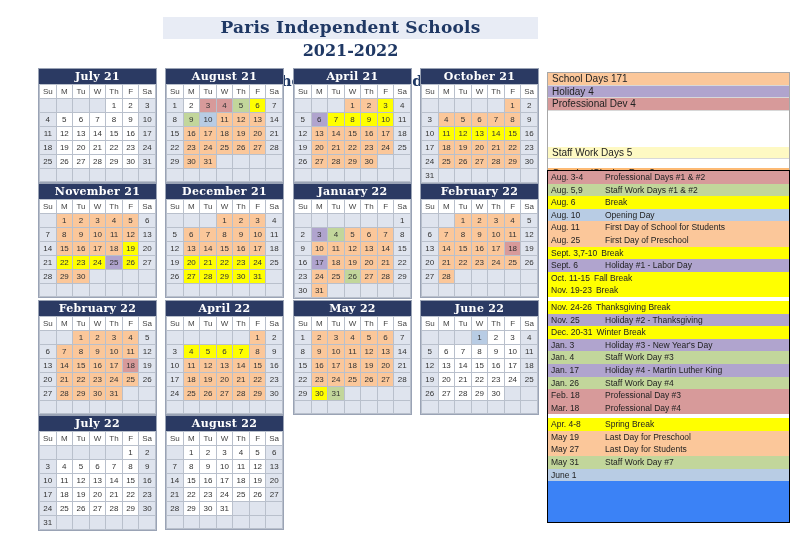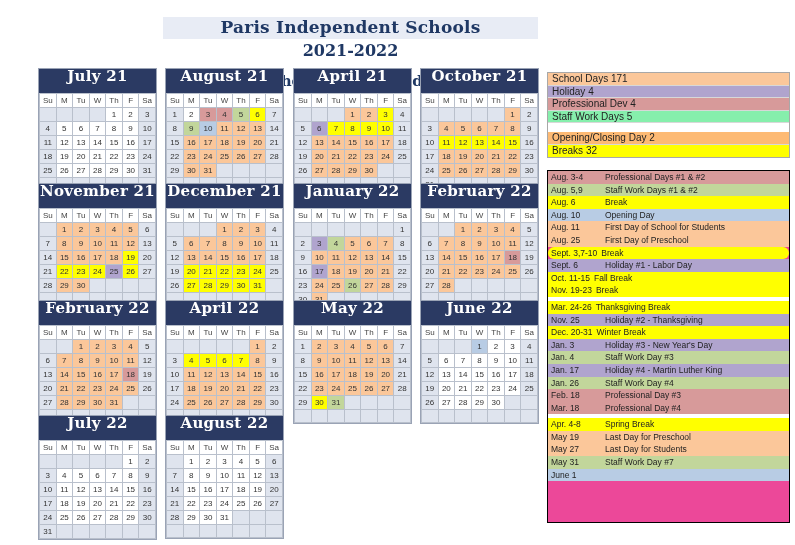--- a/index.html
+++ b/index.html
@@ -46,23 +46,23 @@
     position:absolute;
     width:119px;
     border:1px solid #9aa3b5;
     background:#fff;
   }
   .month-title {
     background:#2b3a63;
     color:#ffffff;
     font-family:"DejaVu Serif", serif;
     font-weight:bold;
-    font-size:15px;
+    font-size:11px;
     text-align:center;
-    padding:2px 0 11px 0;
+    padding:2px 0 2px 0;
     letter-spacing:0.3px;
     line-height:11px;
   }
   table.cal { border-collapse:collapse; width:100%; table-layout:fixed; }
   table.cal th, table.cal td {
     border:1px solid #b9c0cc;
     height:13px;
     text-align:center;
     font-size:8px;
     color:#333;
@@ -92,21 +92,21 @@
     height:12.5px; line-height:12.5px;
     border-bottom:1px solid #d8d8d8;
     white-space:nowrap; overflow:hidden;
   }
   .legend-row:last-child { border-bottom:none; }
 
   
   #events {
     position:absolute; left:547px; top:170px; width:243px; height:353px;
     border:1px solid #000;
-    background:#ec4899;
+    background:#3b82f6;
     overflow:hidden;
   }
   .ev {
     display:flex;
     font-size:8.5px; color:#222;
     height:12.6px; line-height:12.6px;
     padding-left:3px;
     white-space:nowrap; overflow:hidden;
   }
   .ev .d { width:54px; flex:0 0 54px; }
@@ -1134,21 +1134,21 @@
           </tr>
         </tbody>
       </table>
     </div>
   </div>
 
 <div id="legend">
     <div class="legend-row" style="background: rgb(251, 199, 154);">School Days 171</div>
     <div class="legend-row" style="background: rgb(176, 164, 206);">Holiday 4</div>
     <div class="legend-row" style="background: rgb(215, 154, 154);">Professional Dev 4</div>
-    <div class="legend-row" style="background: #86efac;">Staff Work Days 5</div>
+    <div class="legend-row" style="background: #fef9c3; margin-top: 36px;">Staff Work Days 5</div>
     <div class="legend-row" style="background: #fdba74; margin-top: 9px;">Opening/Closing Day 2</div>
     <div class="legend-row" style="background: rgb(255, 255, 0);">Breaks 32</div>
   </div>
 
 <div id="events">
     <div class="ev" style="background: rgb(215, 154, 154);">
       <span class="d">Aug. 3-4</span>
       <span class="t">Professional Days #1 &amp; #2</span>
     </div>
     <div class="ev" style="background: rgb(194, 214, 155);">
@@ -1164,39 +1164,39 @@
       <span class="t">Opening Day</span>
     </div>
     <div class="ev" style="background: rgb(251, 199, 154);">
       <span class="d">Aug. 11</span>
       <span class="t">First Day of School for Students</span>
     </div>
     <div class="ev" style="background: rgb(251, 199, 154);">
       <span class="d">Aug. 25</span>
       <span class="t">First Day of Preschool</span>
     </div>
-    <div class="ev wide" style="background: rgb(255, 255, 0); border-radius: 6px;">
+    <div class="ev wide" style="background: rgb(255, 255, 0);">
       <span class="d">Sept. 3,7-10</span>
       <span class="t">Break</span>
     </div>
     <div class="ev" style="background: rgb(176, 164, 206);">
       <span class="d">Sept. 6</span>
       <span class="t">Holiday #1 - Labor Day</span>
     </div>
     <div class="ev wide" style="background: rgb(255, 255, 0);">
       <span class="d">Oct. 11-15</span>
       <span class="t">Fall Break</span>
     </div>
     <div class="ev wide" style="background: rgb(255, 255, 0);">
       <span class="d">Nov. 19-23</span>
       <span class="t">Break</span>
     </div>
     <div class="ev spacer" style="background: rgb(255, 255, 0);"></div>
     <div class="ev wide" style="background: rgb(255, 255, 0);">
-      <span class="d">Mar. 24-26</span>
+      <span class="d">Nov. 24-26</span>
       <span class="t">Thanksgiving Break</span>
     </div>
     <div class="ev" style="background: rgb(176, 164, 206);">
       <span class="d">Nov. 25</span>
       <span class="t">Holiday #2 - Thanksgiving</span>
     </div>
     <div class="ev wide" style="background: rgb(255, 255, 0);">
       <span class="d">Dec. 20-31</span>
       <span class="t">Winter Break</span>
     </div>

